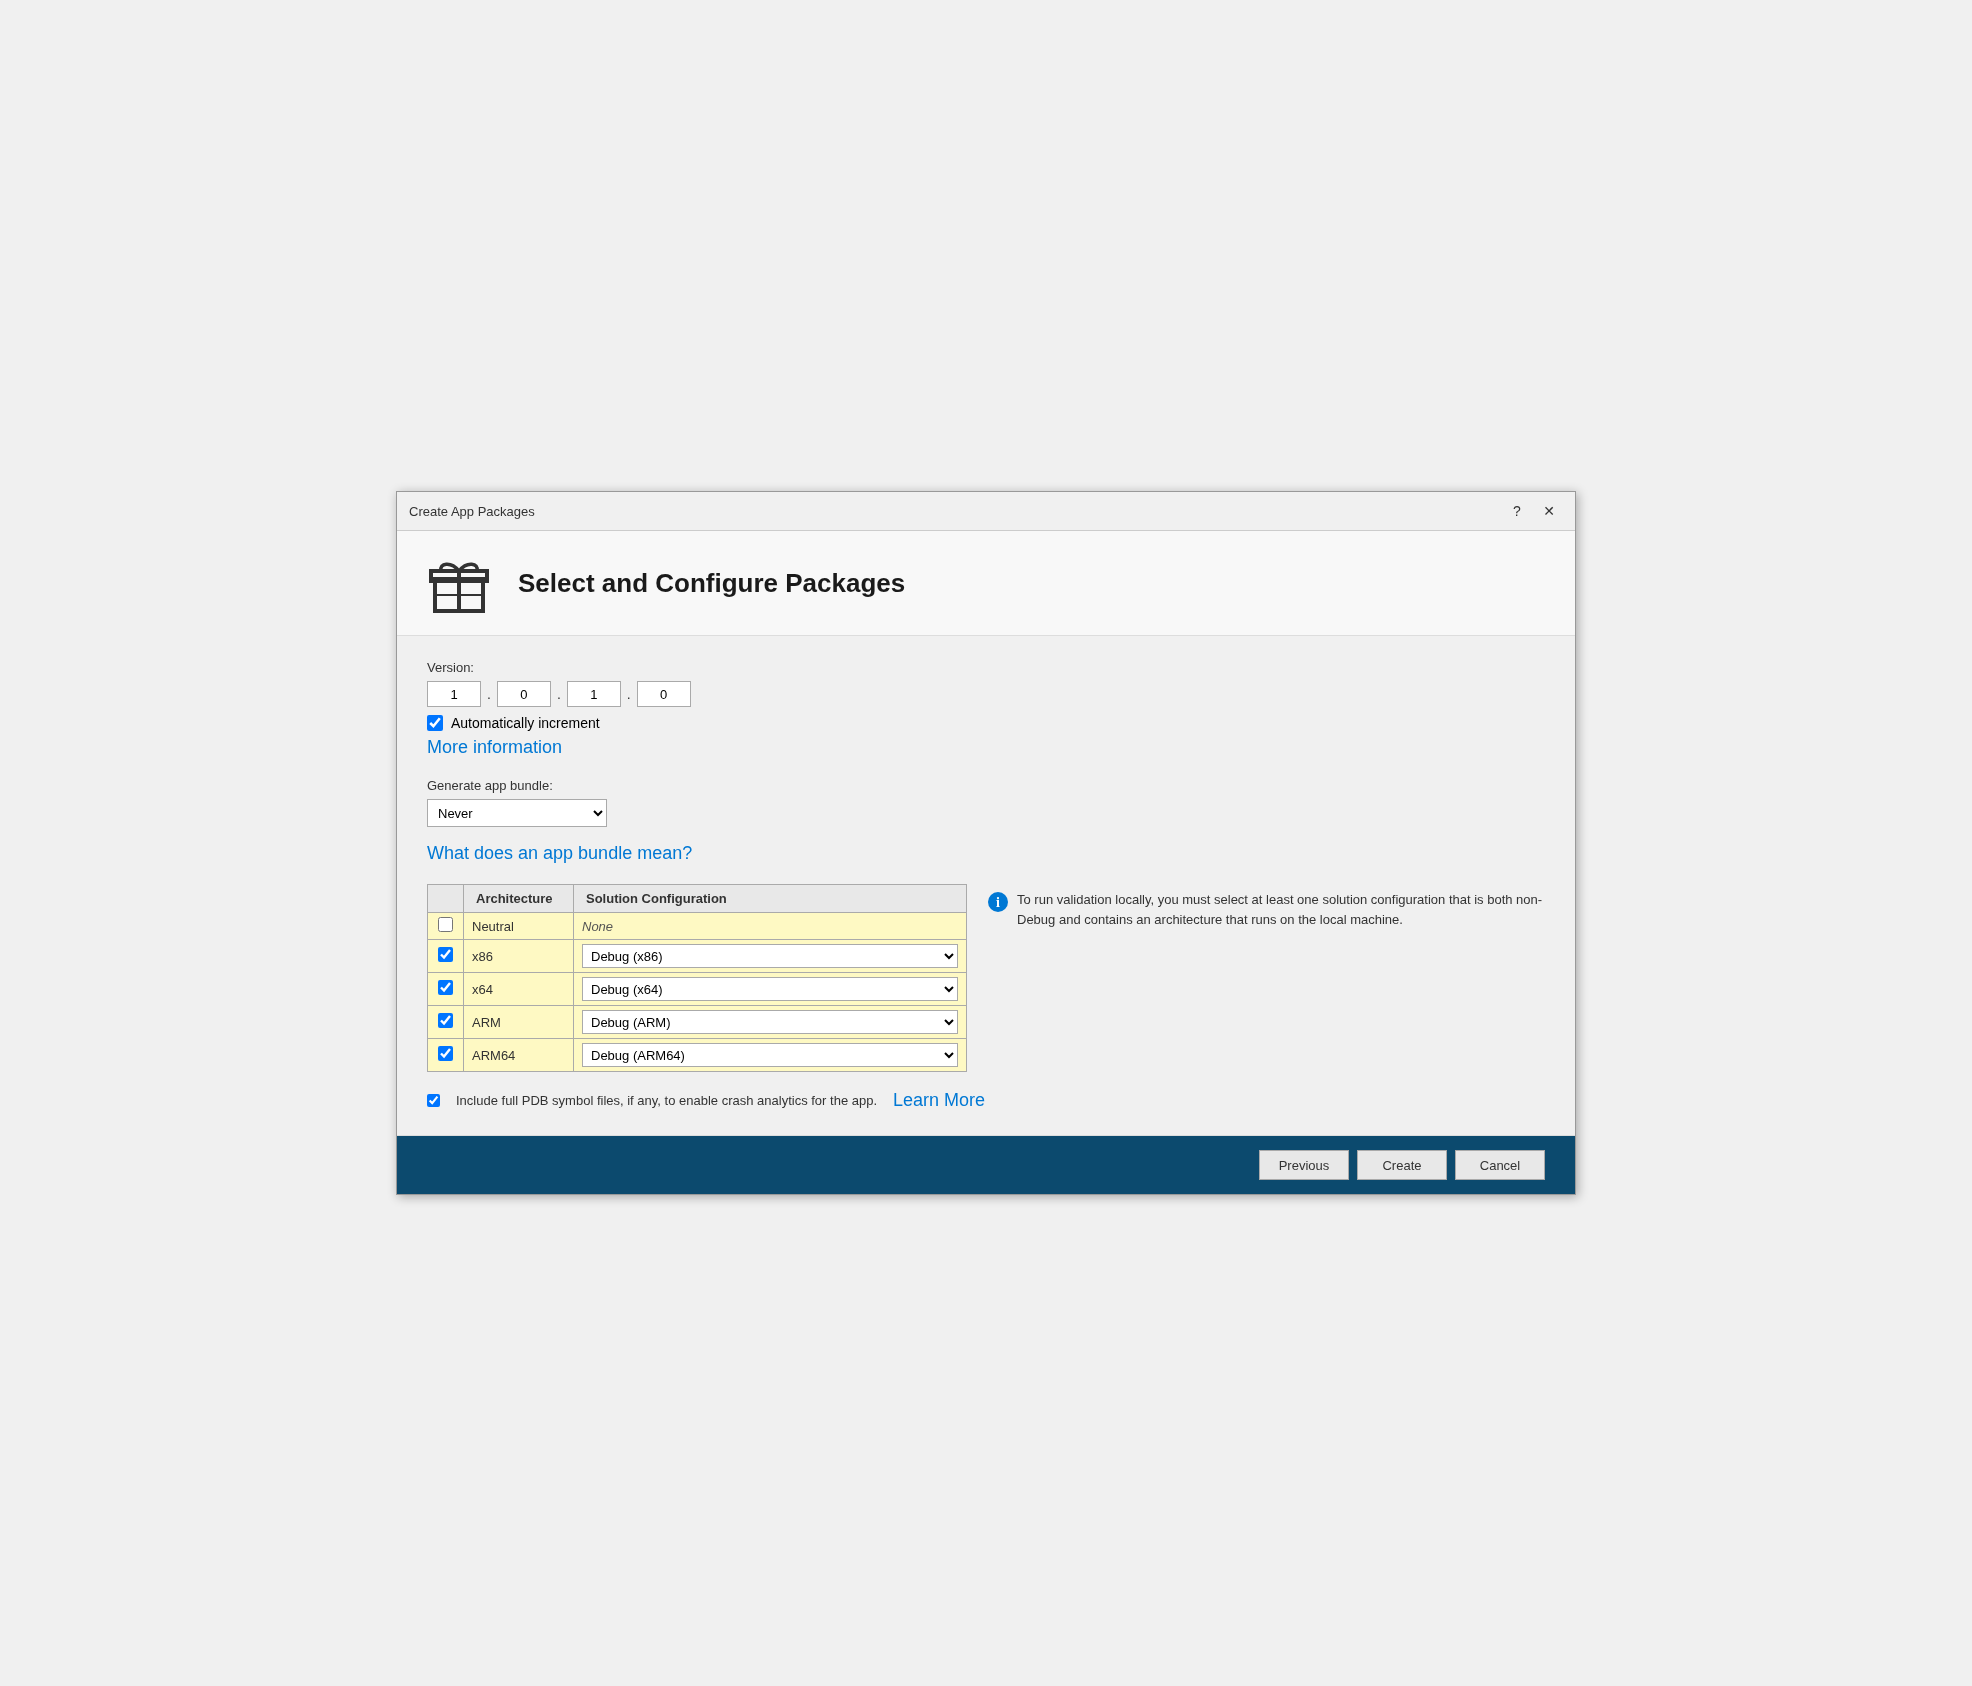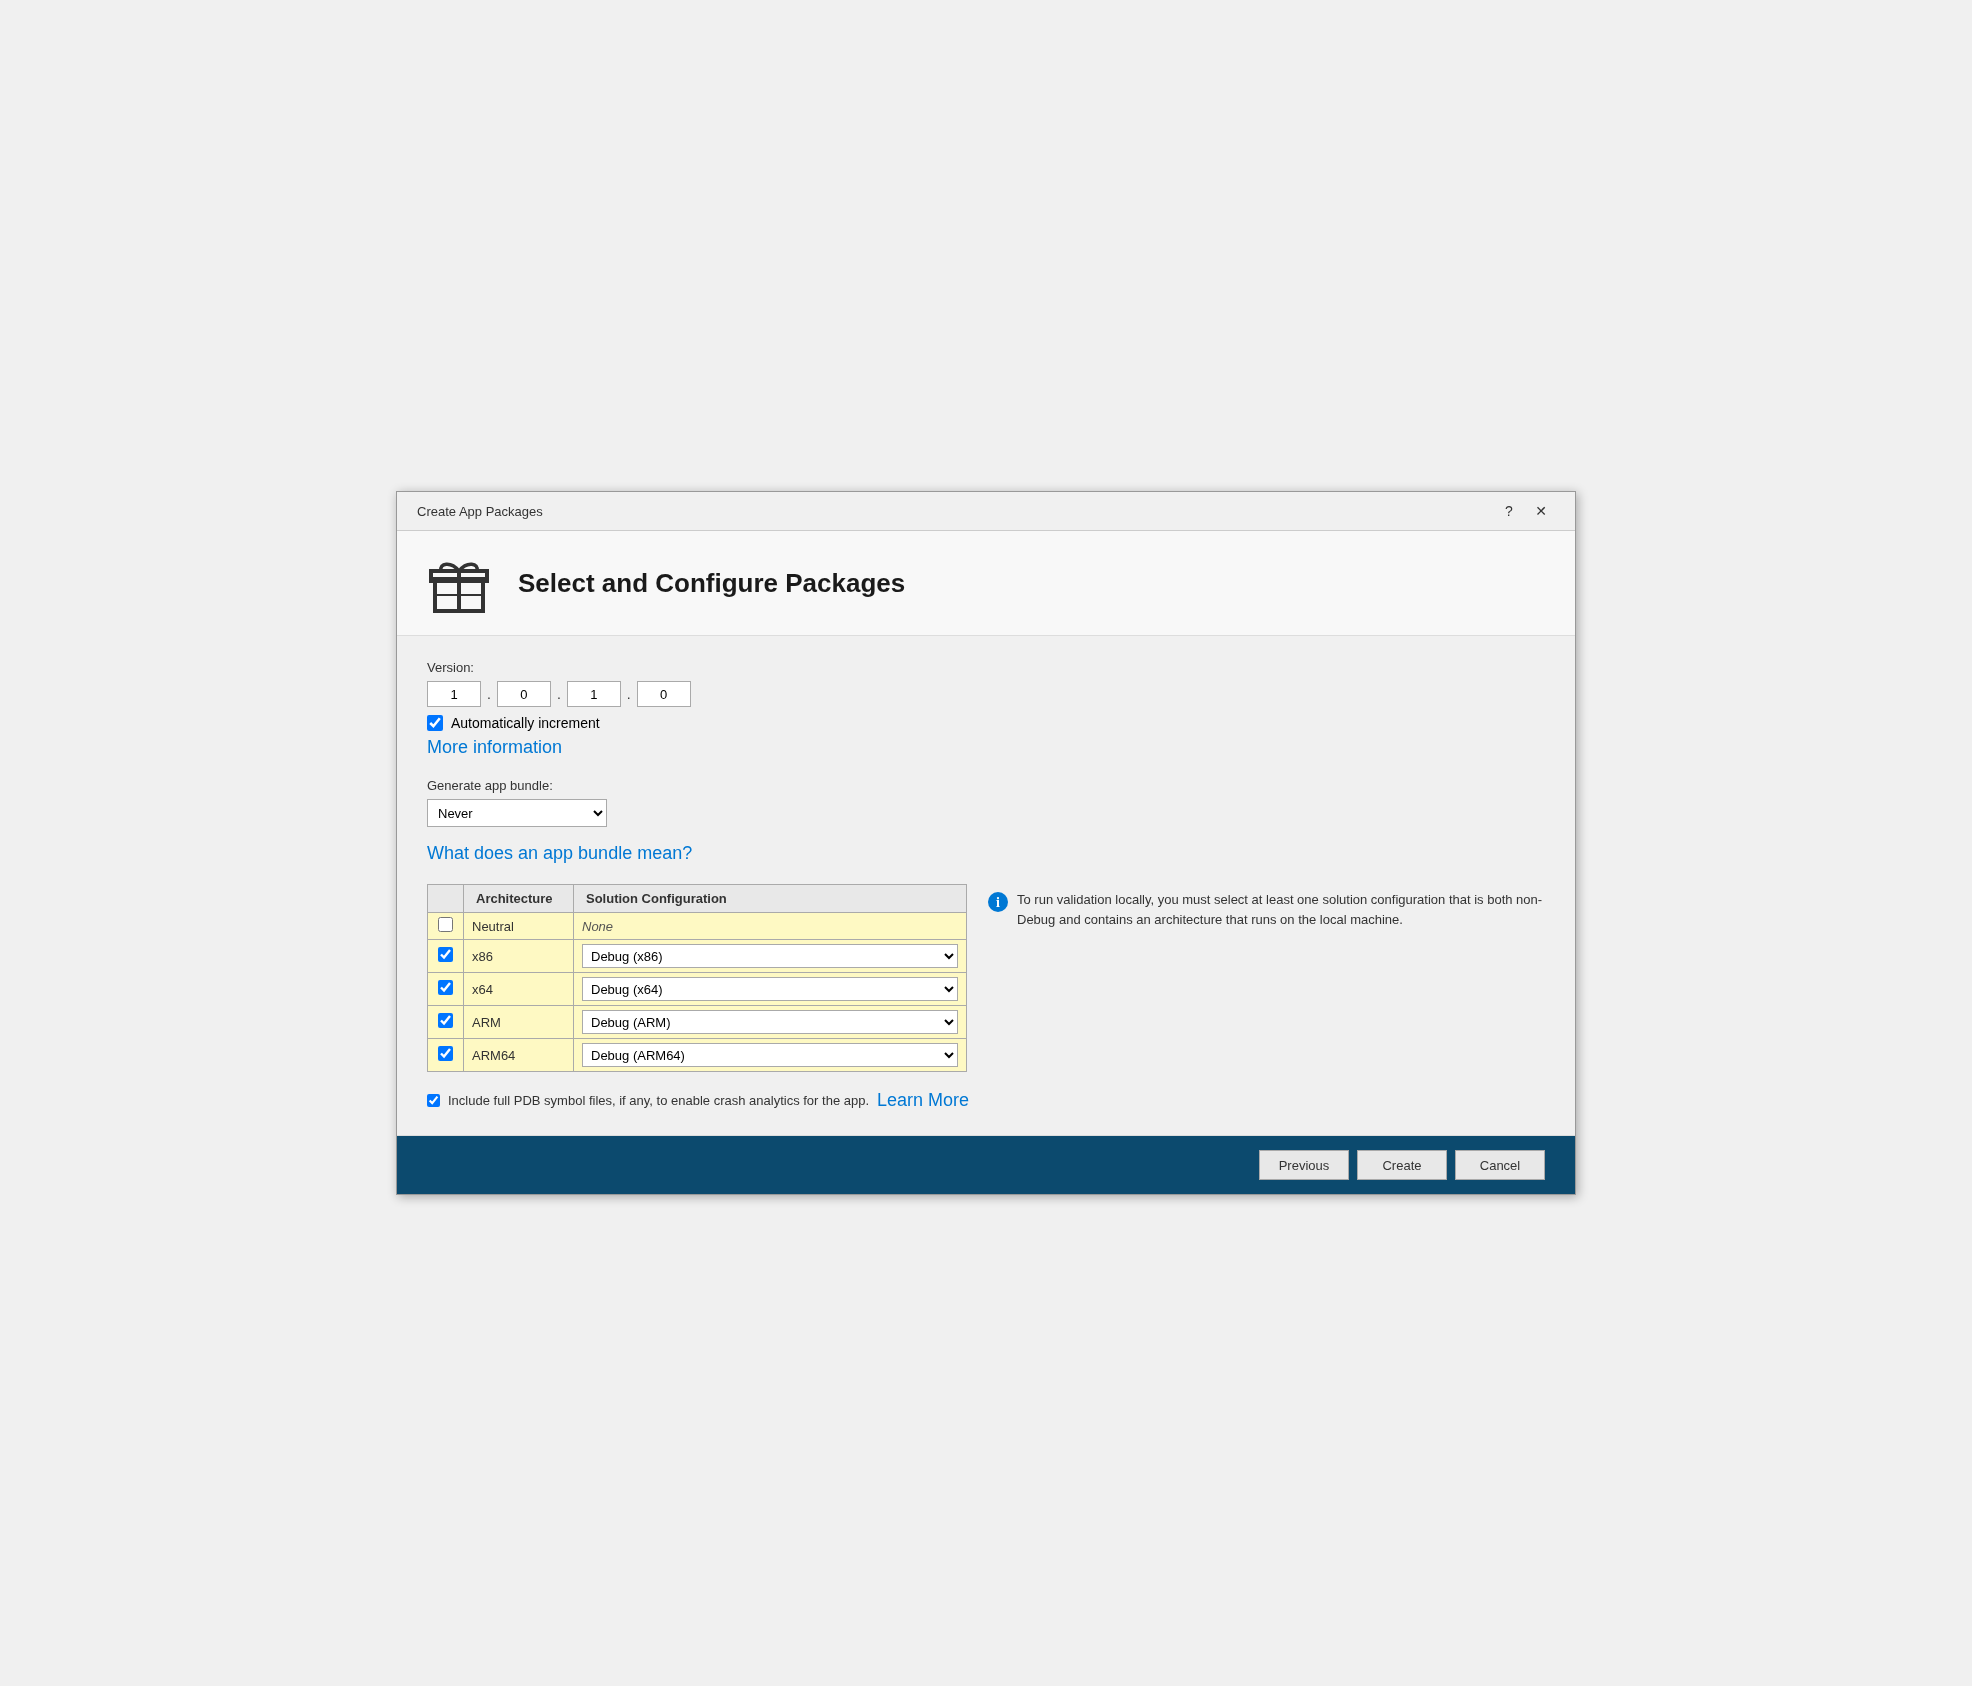--- a/index.html
+++ b/index.html
@@ -15,21 +15,21 @@
     .dialog {
       width: 1180px;
       background: #f0f0f0;
       border: 1px solid #999;
       box-shadow: 2px 2px 10px rgba(0,0,0,0.3);
       display: flex;
       flex-direction: column;
     }
     .title-bar {
       background: #f0f0f0;
-      padding: 8px 20px;
+      padding: 8px 12px;
       display: flex;
       justify-content: space-between;
       align-items: center;
       border-bottom: 1px solid #ccc;
     }
     .title-bar-left {
       font-size: 13px;
       color: #333;
     }
     .title-bar-right {
@@ -233,21 +233,21 @@
       margin-top: 1px;
     }
     .info-text {
       font-size: 13px;
       color: #333;
       line-height: 1.5;
     }
     .pdb-row {
       display: flex;
       align-items: center;
-      gap: 8px;
+      gap: 16px;
       margin-top: 18px;
       font-size: 13px;
       color: #333;
     }
     .footer {
       padding: 14px 30px;
       display: flex;
       justify-content: flex-end;
       gap: 8px;
       border-top: 1px solid #ddd;

